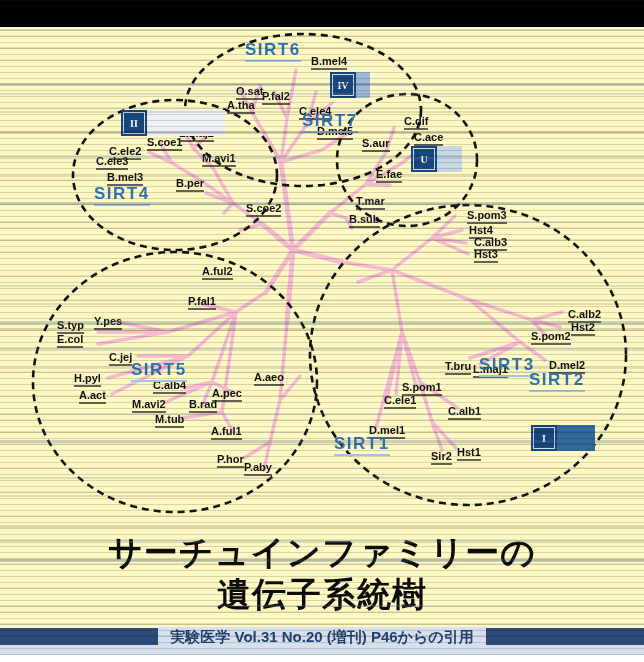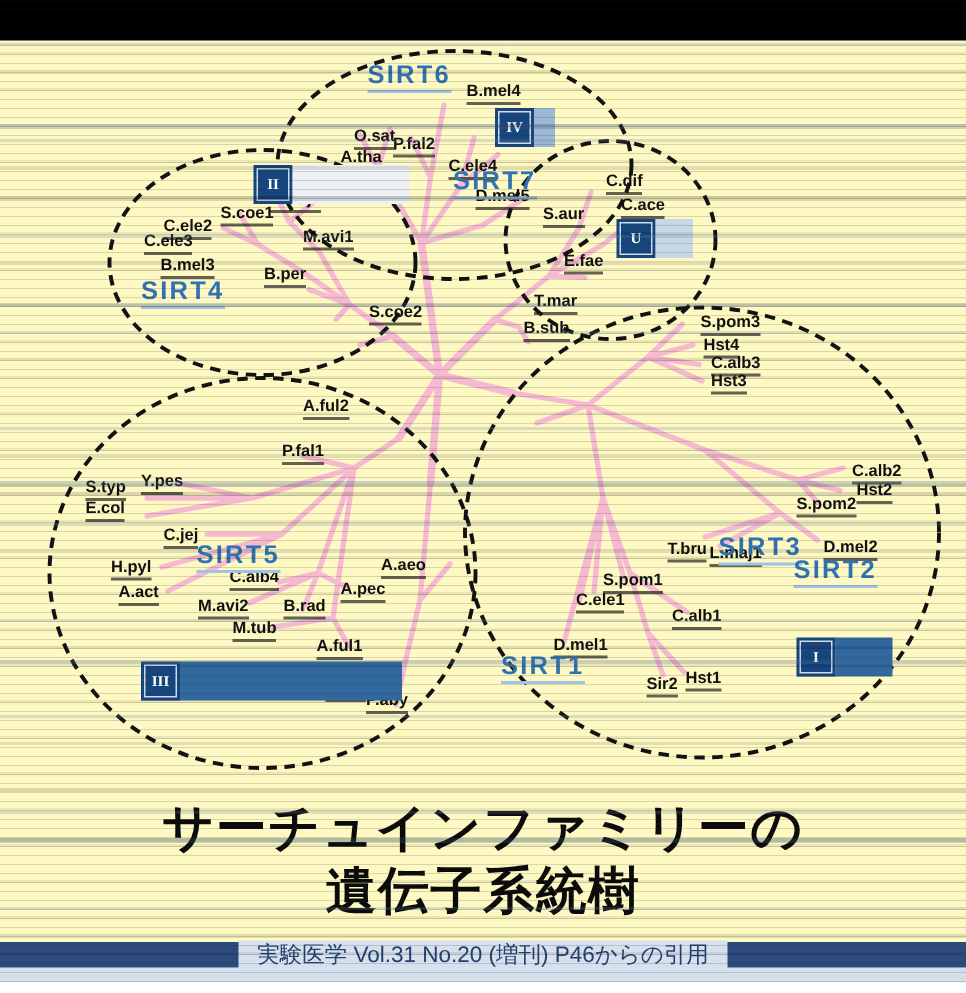--- a/index.html
+++ b/index.html
@@ -2,21 +2,21 @@
 <html><head>
 <meta charset="utf-8">
 <style>
   html,body{margin:0;padding:0;background:#fff;}
   #stage{position:relative;width:644px;height:655px;overflow:hidden;background:#fef9c3;
          font-family:"Liberation Sans",sans-serif;}
   
   .topbar{position:absolute;left:0;top:0;width:644px;height:27px;background:#000;z-index:5;}
   .cite-band{position:absolute;left:0;top:628px;width:644px;height:17px;background:#2c4a7c;z-index:40;
              display:flex;justify-content:center;align-items:center;}
-  .cite-text{background:#d6e1ed;color:#24406f;font-weight:400;font-size:15px;line-height:19px;
+  .cite-text{background:#d6e1ed;color:#24406f;font-weight:700;font-size:15px;line-height:19px;
              padding:0 12px;white-space:nowrap;}
   .strip-light{position:absolute;left:0;top:645px;width:644px;height:13px;background:#d3dfeb;z-index:39;}
   .strip-black{position:absolute;left:0;top:658px;width:644px;height:4px;background:#000;z-index:41;}
   
   .title-block{position:absolute;left:0;top:531px;width:644px;text-align:center;z-index:30;color:#0b0b0b;}
   .title-line{font-size:34px;font-weight:800;line-height:1.24;letter-spacing:1px;}
   
   .tree-svg{position:absolute;left:0;top:0;z-index:8;}
   
   .labels-layer{position:absolute;left:0;top:0;width:644px;height:662px;z-index:20;pointer-events:none;}
@@ -128,21 +128,21 @@
       <span class="species" style="left: 457px; top: 446px;">Hst1</span>
       <span class="species" style="left: 202px; top: 265px;">A.ful2</span>
       <span class="species" style="left: 188px; top: 295px;">P.fal1</span>
       <span class="species" style="left: 94px; top: 315px;">Y.pes</span>
       <span class="species" style="left: 57px; top: 319px;">S.typ</span>
       <span class="species" style="left: 57px; top: 333px;">E.col</span>
       <span class="species" style="left: 109px; top: 351px;">C.jej</span>
       <span class="species" style="left: 74px; top: 372px;">H.pyl</span>
       <span class="species" style="left: 153px; top: 379px;">C.alb4</span>
       <span class="species" style="left: 79px; top: 389px;">A.act</span>
-      <span class="species" style="left: 212px; top: 387px; margin-left: 15px;">A.pec</span>
+      <span class="species" style="left: 212px; top: 387px;">A.pec</span>
       <span class="species" style="left: 132px; top: 398px;">M.avi2</span>
       <span class="species" style="left: 189px; top: 398px;">B.rad</span>
       <span class="species" style="left: 155px; top: 413px;">M.tub</span>
       <span class="species" style="left: 211px; top: 425px;">A.ful1</span>
       <span class="species" style="left: 217px; top: 453px;">P.hor</span>
       <span class="species" style="left: 244px; top: 461px;">P.aby</span>
       <span class="species" style="left: 254px; top: 371px;">A.aeo</span>
     </div>
   <div class="labels-layer">
       <span class="sirt" style="left: 245px; top: 41px;">SIRT6</span>
@@ -151,35 +151,31 @@
       <span class="sirt" style="left: 131px; top: 361px;">SIRT5</span>
       <span class="sirt" style="left: 479px; top: 356px;">SIRT3</span>
       <span class="sirt" style="left: 529px; top: 371px;">SIRT2</span>
       <span class="sirt" style="left: 334px; top: 435px;">SIRT1</span>
     </div>
   <div class="labels-layer">
       <div class="badge" style="left: 330px; top: 72px;">
         <span class="badge-sq">IV</span>
         <span class="badge-bar" style="width: 14px; background: rgb(155, 185, 213);"></span>
       </div>
-      <div class="badge" style="left: 121px; top: 110px; margin-left: 48px;">
+      <div class="badge" style="left: 121px; top: 110px;">
         <span class="badge-sq">II</span>
         <span class="badge-bar" style="width: 78px; background: rgb(237, 241, 245);"></span>
       </div>
       <div class="badge" style="left: 411px; top: 146px;">
         <span class="badge-sq">U</span>
         <span class="badge-bar" style="width: 25px; background: rgb(198, 215, 230);"></span>
       </div>
       <div class="badge" style="left: 531px; top: 425px;">
         <span class="badge-sq">I</span>
         <span class="badge-bar" style="width: 38px; background: rgb(49, 105, 158);"></span>
-      </div>
-      <div class="badge" style="left: 94px; top: 441px;">
-        <span class="badge-sq">III</span>
-        <span class="badge-bar" style="width: 148px; background: rgb(49, 105, 158);"></span>
       </div>
     </div>
 
   <div class="title-block">
     <div class="title-line">サーチュインファミリーの</div>
     <div class="title-line">遺伝子系統樹</div>
   </div>
 
   <div class="cite-band">
     <span class="cite-text">実験医学 Vol.31 No.20 (増刊)  P46からの引用</span>

